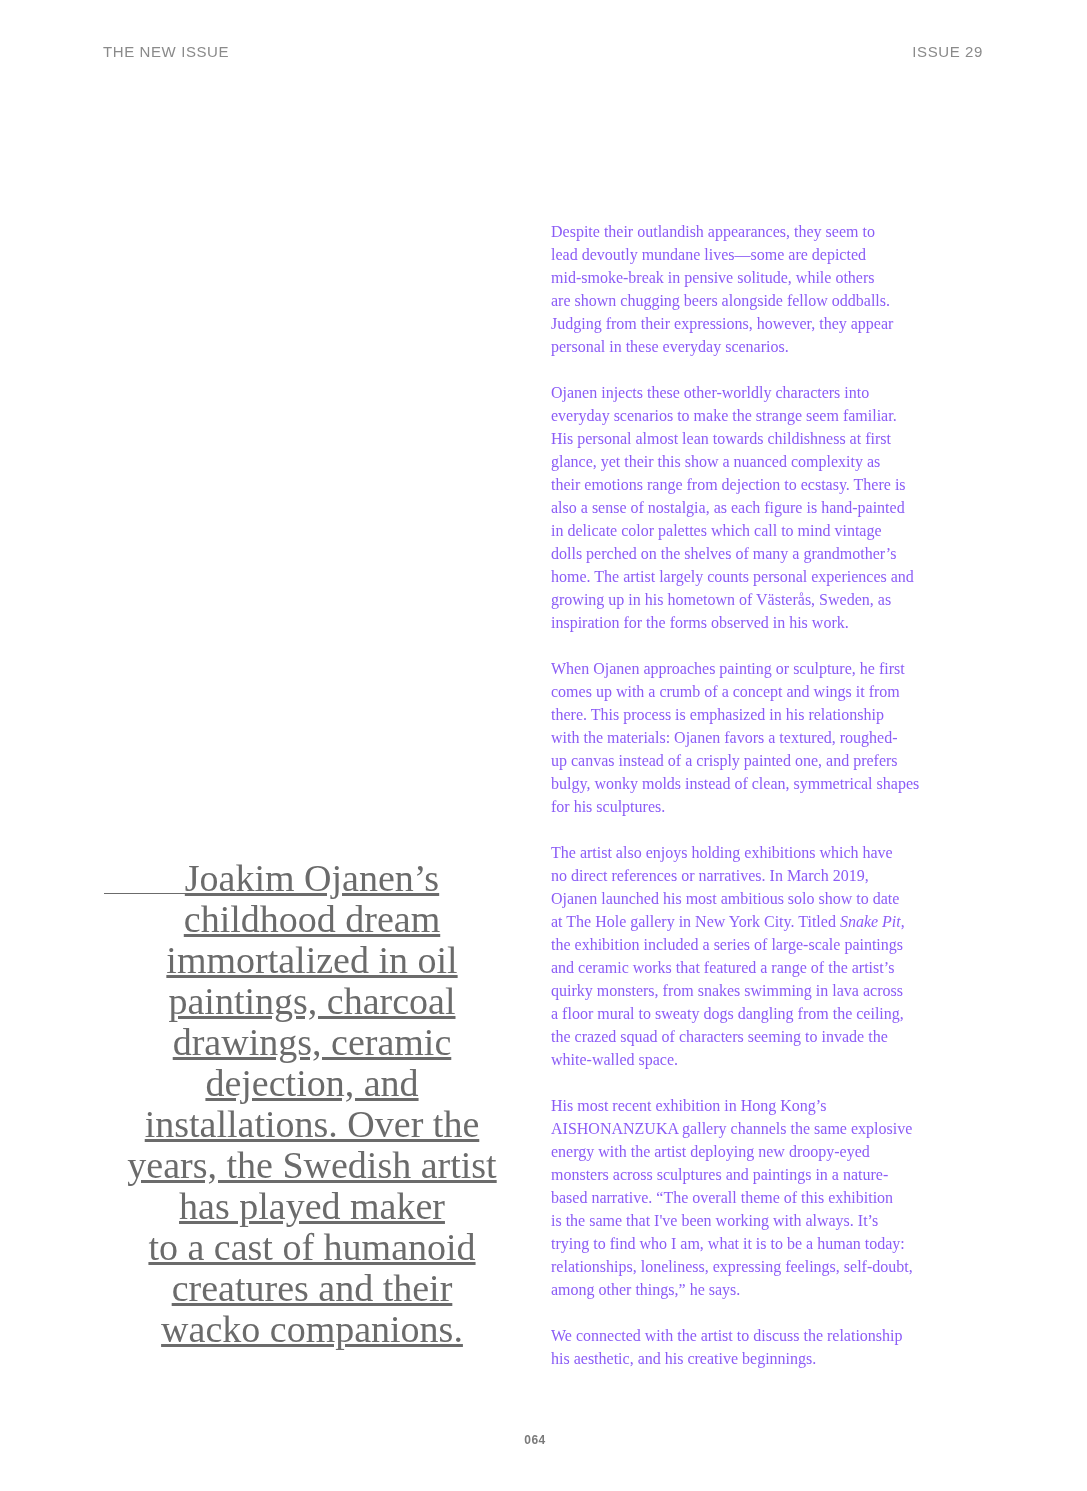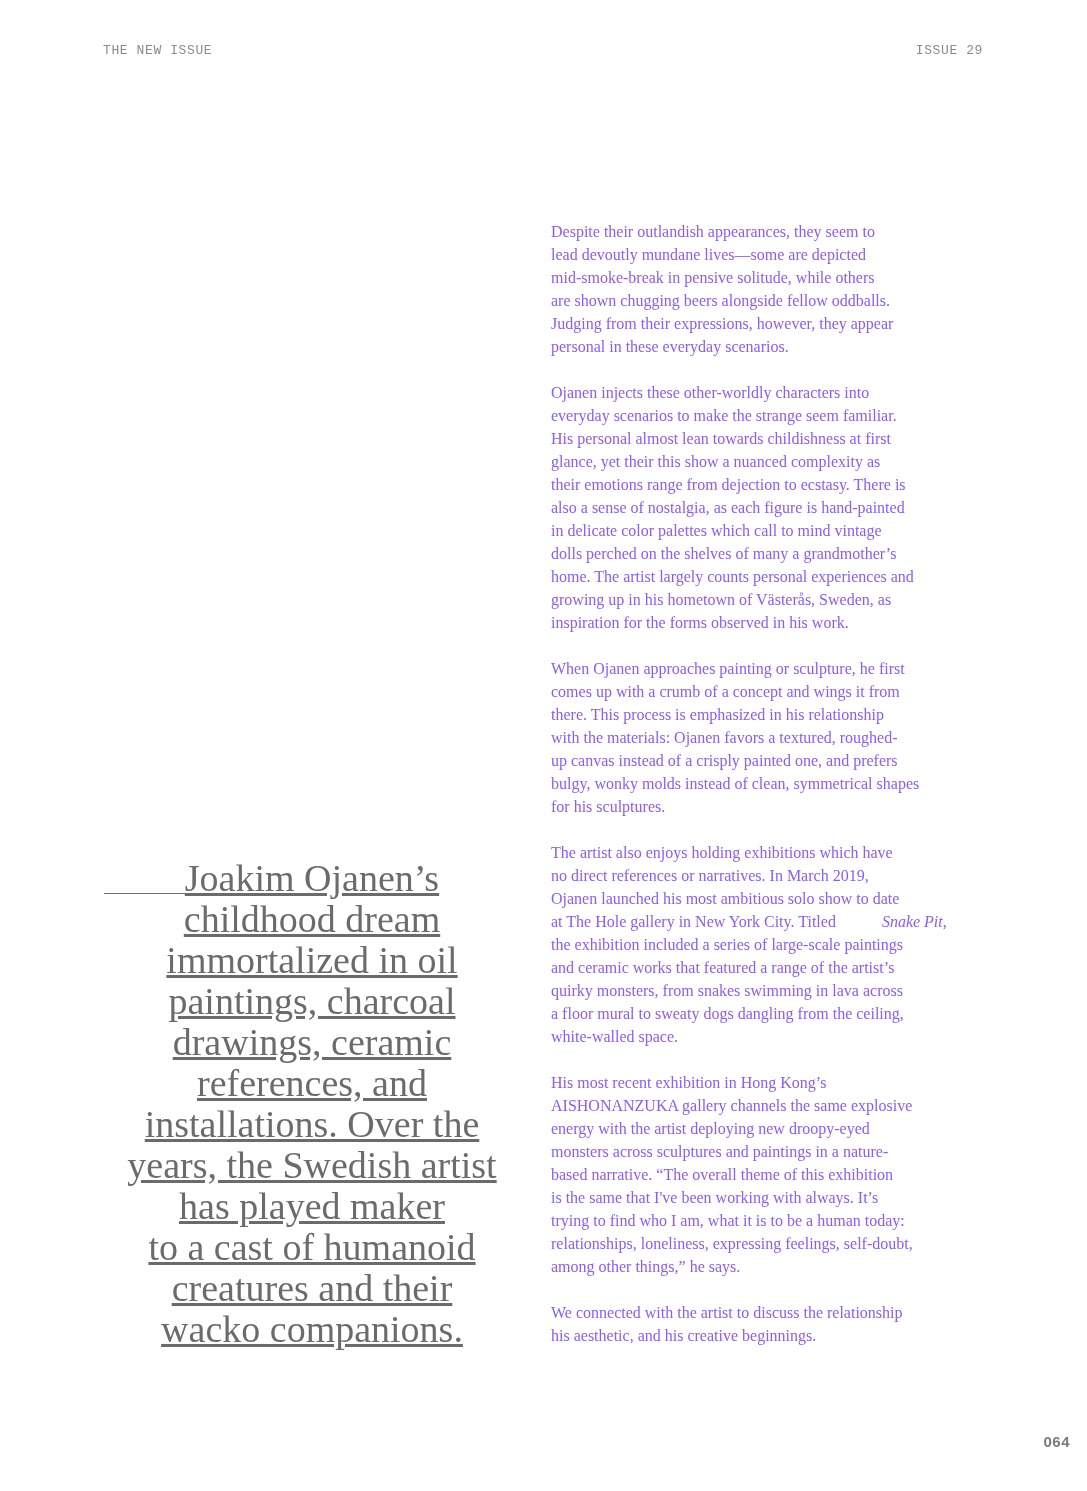--- a/index.html
+++ b/index.html
@@ -10,22 +10,22 @@
     body {
       width: 1087px;
       height: 1491px;
       position: relative;
       overflow: hidden;
       font-family: "Liberation Serif", "DejaVu Serif", serif;
     }
     .running-head {
       position: absolute;
       top: 43px;
-      font-family: Liberation Mono, monospace;
-      font-size: 13px;
+      font-family: Liberation Sans, sans-serif;
+      font-size: 15px;
       letter-spacing: 0.6px;
       color: #8a8a8a;
       text-transform: uppercase;
     }
     .running-head.left { left: 103px; }
     .running-head.right { right: 104px; }
 
     .body-column {
       position: absolute;
       left: 551px;
@@ -69,43 +69,43 @@
       position: absolute;
       left: 4px;
       top: 35px;
     }
 
     .folio {
       position: absolute;
       top: 1433px;
       left: 0;
       width: 1070px;
-      text-align: right;
+      text-align: center;
       font-family: "Liberation Sans", "DejaVu Sans", sans-serif;
       font-weight: bold;
-      font-size: 15px;
+      font-size: 12px;
       letter-spacing: 0.5px;
       color: #7a7a7a;
     }
-    em { font-style: italic; margin-left: 42px; }
+    em { font-style: italic; }
   </style>
 </head>
 <body>
 
 <div class="running-head left">THE NEW ISSUE</div>
 <div class="running-head right">ISSUE 29</div>
 
 <div class="pull-quote">
   <span class="rule"></span>
   <span class="line">Joakim Ojanen’s</span>
   <span class="line">childhood dream</span>
   <span class="line">immortalized in oil</span>
   <span class="line">paintings, charcoal</span>
   <span class="line">drawings, ceramic</span>
-  <span class="line">references, and</span>
+  <span class="line">dejection, and</span>
   <span class="line">installations. Over the</span>
   <span class="line">years, the Swedish artist</span>
   <span class="line">has played maker</span>
   <span class="line">to a cast of humanoid</span>
   <span class="line">creatures and their</span>
   <span class="line">wacko companions.</span>
 </div>
 
 <div class="body-column">
   <p>
@@ -140,20 +140,21 @@
   </p>
   <p>
     <span class="line">The artist also enjoys holding exhibitions which have</span>
     <span class="line">no direct references or narratives. In March 2019,</span>
     <span class="line">Ojanen launched his most ambitious solo show to date</span>
     <span class="line"><span>at The Hole gallery in New York City. Titled </span><em>Snake Pit</em><span>,</span></span>
     <span class="line">the exhibition included a series of large-scale paintings</span>
     <span class="line">and ceramic works that featured a range of the artist’s</span>
     <span class="line">quirky monsters, from snakes swimming in lava across</span>
     <span class="line">a floor mural to sweaty dogs dangling from the ceiling,</span>
+    <span class="line">the crazed squad of characters seeming to invade the</span>
     <span class="line">white-walled space.</span>
   </p>
   <p>
     <span class="line">His most recent exhibition in Hong Kong’s</span>
     <span class="line">AISHONANZUKA gallery channels the same explosive</span>
     <span class="line">energy with the artist deploying new droopy-eyed</span>
     <span class="line">monsters across sculptures and paintings in a nature-</span>
     <span class="line">based narrative. “The overall theme of this exhibition</span>
     <span class="line">is the same that I've been working with always. It’s</span>
     <span class="line">trying to find who I am, what it is to be a human today:</span>

